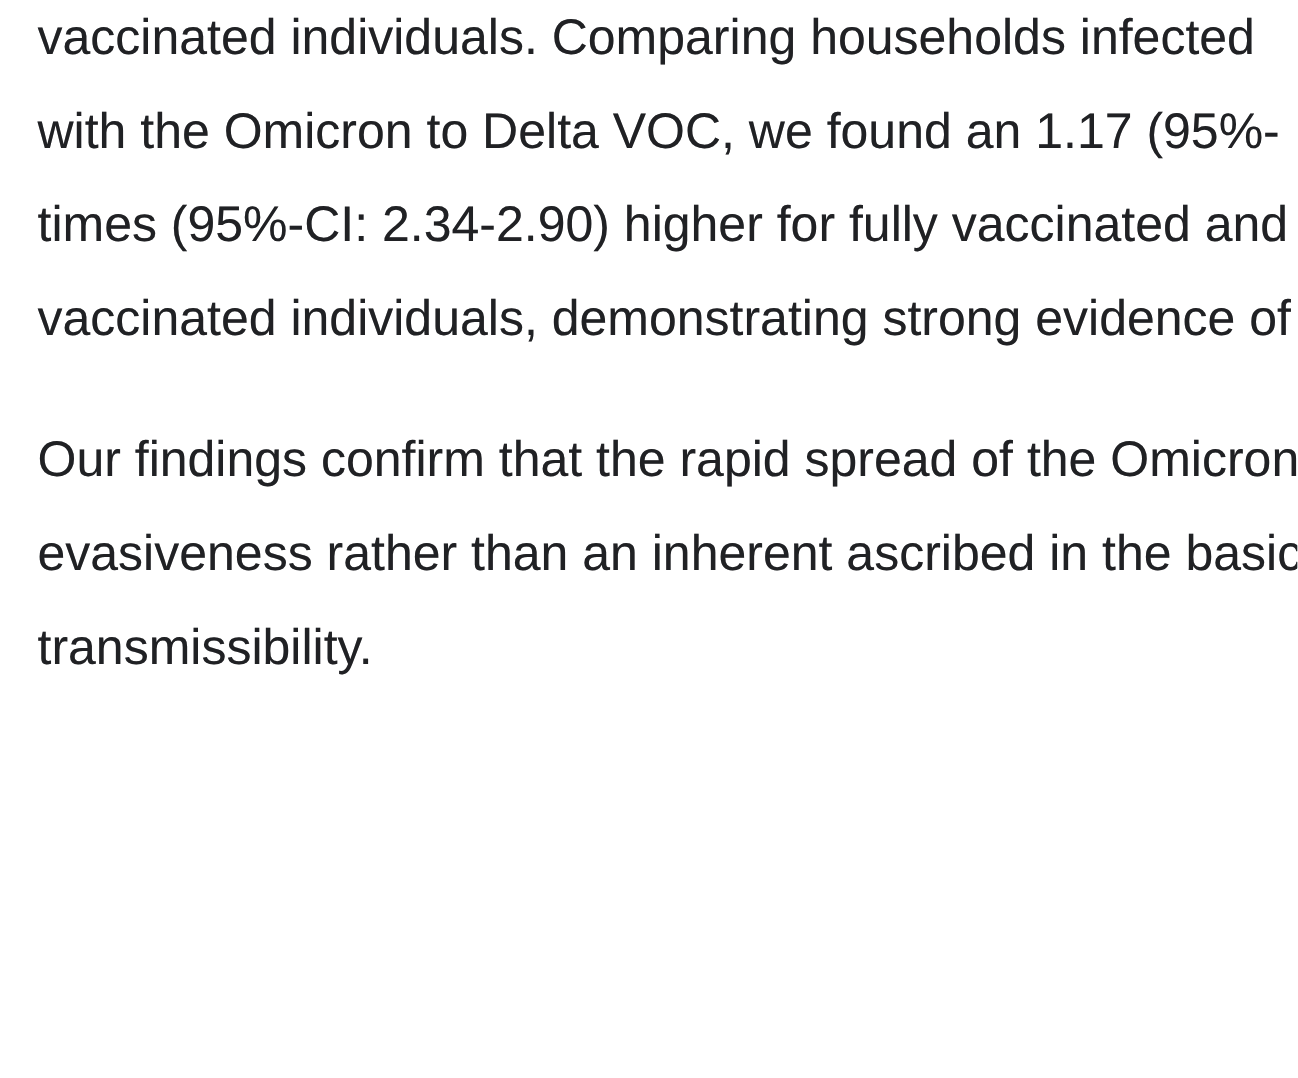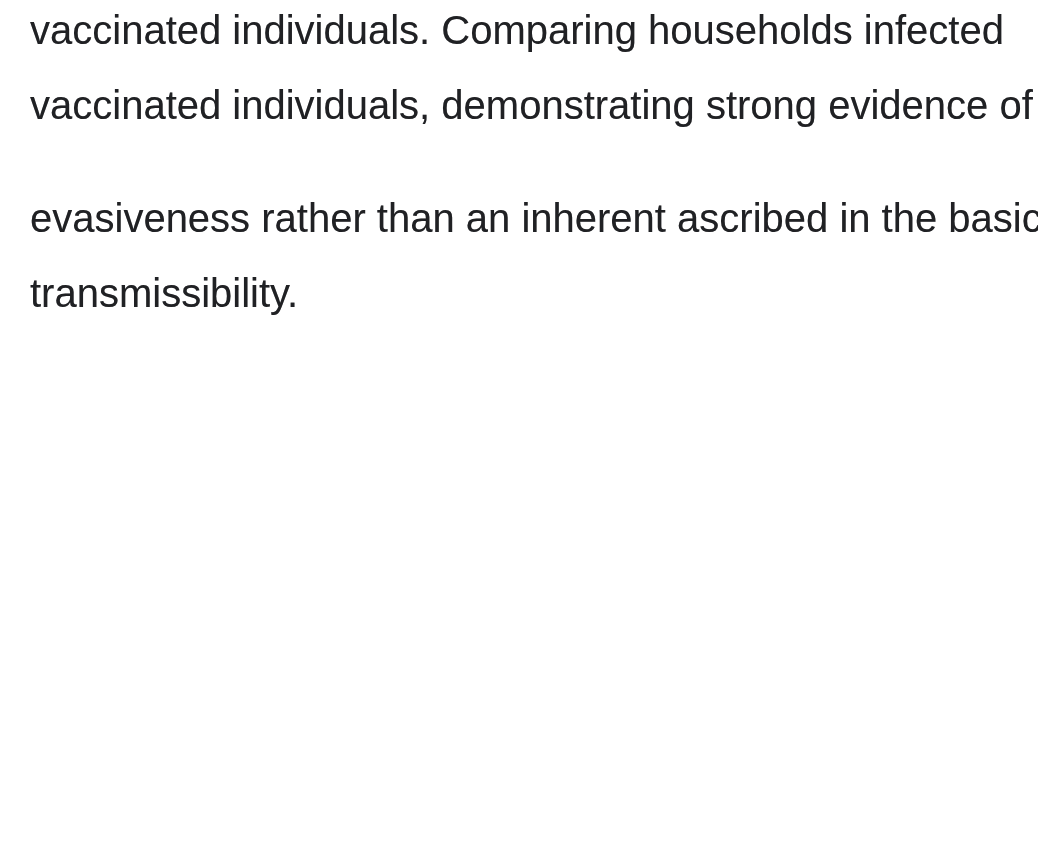--- a/index.html
+++ b/index.html
@@ -45,22 +45,25 @@
   }
 </style>
 </head>
 <body>
 
 <div class="page">
   <div class="content">
 
     <div class="para">
       <div class="line">vaccinated individuals. Comparing households infected</div>
+      <div class="line">with the Omicron to Delta VOC, we found an 1.17 (95%-</div>
+      <div class="line">times (95%-CI: 2.34-2.90) higher for fully vaccinated and</div>
       <div class="line">vaccinated individuals, demonstrating strong evidence of</div>
     </div>
 
     <div class="para">
+      <div class="line">Our findings confirm that the rapid spread of the Omicron</div>
       <div class="line">evasiveness rather than an inherent ascribed in the basic</div>
       <div class="line">transmissibility.</div>
     </div>
 
   </div>
 </div>
 
 </body></html>

